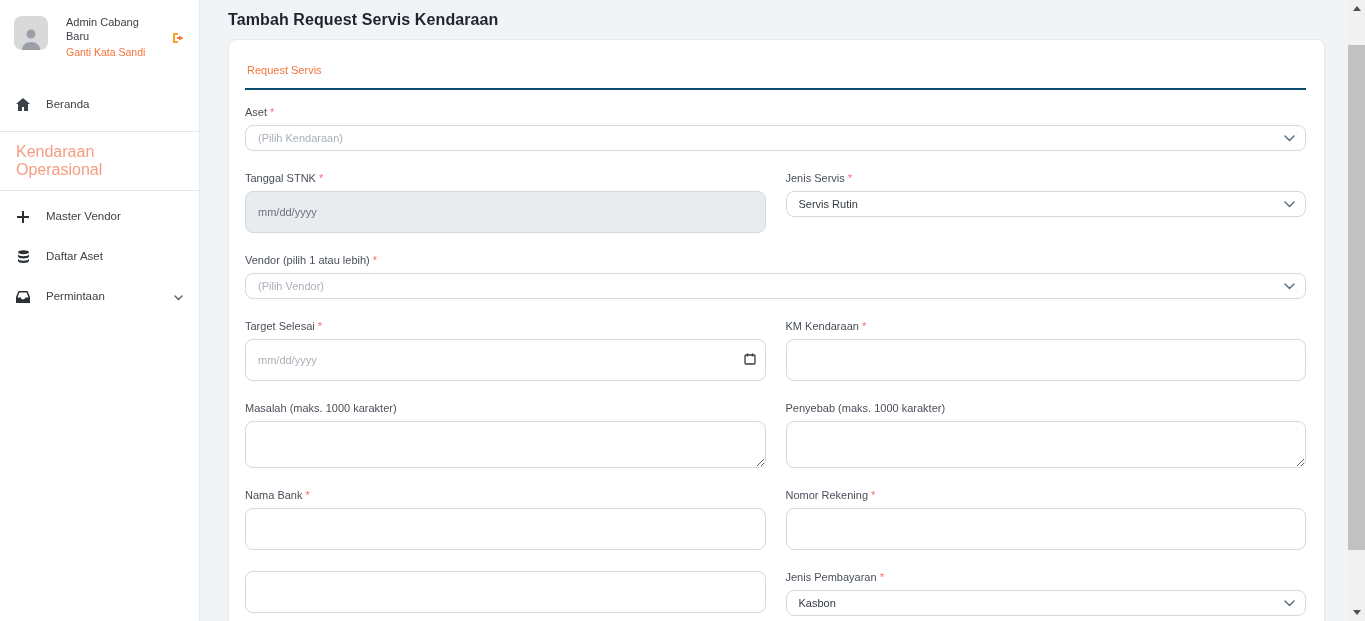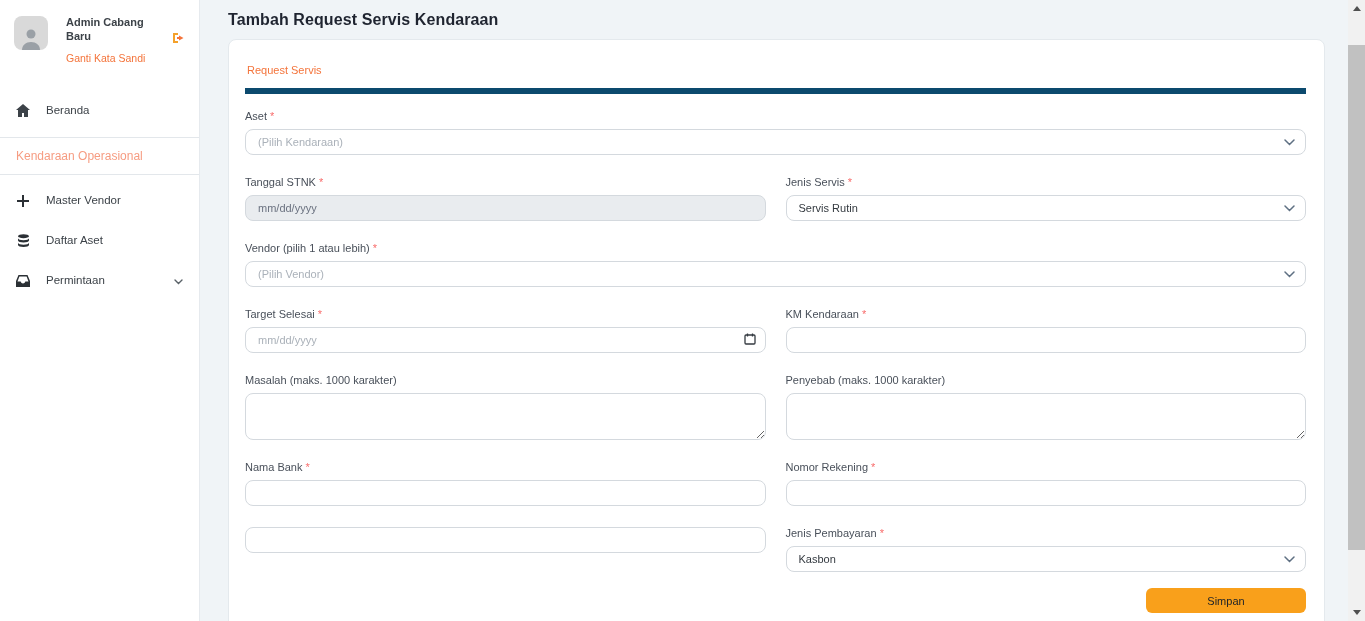--- a/index.html
+++ b/index.html
@@ -4,50 +4,50 @@
 <style>
   * { margin:0; padding:0; box-sizing:border-box; }
   html,body { width:1365px; height:621px; overflow:hidden; font-family:"Liberation Sans", sans-serif; background:#f0f4f7; }
   .app { display:flex; width:100%; height:100%; }
 
   
   .sidebar { width:200px; min-width:200px; background:#ffffff; border-right:1px solid #e6eaee; height:100%; }
   .profile { display:flex; align-items:flex-start; padding:16px 12px 10px 14px; position:relative; }
   .avatar { width:34px; height:34px; border-radius:8px; background:#d9d9d9; display:flex; align-items:flex-end; justify-content:center; overflow:hidden; margin-right:18px; }
   .profile-text { font-size:11px; color:#3c4248; line-height:1.25; max-width:92px; }
-  .profile-name { margin-bottom:8px;font-weight:bold; }
+  .profile-name { margin-bottom:2px; }
   .change-pass { color:#f4743b; font-size:10.5px; cursor:pointer; }
   .logout { position:absolute; right:14px; top:30px; cursor:pointer; }
   .nav { margin-top:16px; }
   .nav-item { display:flex; align-items:flex-start; padding:13px 16px; font-size:11.5px; color:#3c4248; cursor:pointer; position:relative; }
   .nav-item .nicon { width:14px; height:14px; margin-right:16px; display:inline-flex; align-items:center; justify-content:center; }
-  .nav-item.active { color:#f4a08b; border-top:1px solid #e3e7eb; border-bottom:1px solid #e3e7eb; padding:11px 16px; margin:6px 0; font-size:12px; color:#f69c82; }
+  .nav-item.active { color:#f4a08b; border-top:1px solid #e3e7eb; border-bottom:1px solid #e3e7eb; padding:11px 16px; margin:6px 0; font-size:16px; color:#f69c82; }
   .nav-item.active .label { color:#f69c82; }
   .nav-chevron { position:absolute; right:16px; top:50%; transform:translateY(-50%); }
 
   
   .main { flex:1; display:flex; flex-direction:column; height:100%; background:#f0f4f7; }
   .page-header { padding:11px 24px 10px 28px; }
   .page-title { font-size:16px; font-weight:700; color:#1f2430; letter-spacing:.1px; }
   .card { background:#fff; border:1px solid #e4e9ed; border-radius:8px; margin:0 23px 2px 28px; flex:1; padding:14px 18px 12px 16px; display:flex; flex-direction:column; }
-  .tab-row { border-bottom:6px solid #0c4a6e; padding:6px 2px 10px 2px; margin-bottom:16px; }
+  .tab-row { border-bottom:2px solid #0c4a6e; padding:6px 2px 10px 2px; margin-bottom:16px; }
   .tab { font-size:11px; color:#f4743b; cursor:pointer; }
 
   .frm { flex:1; display:flex; flex-direction:column; }
   .row { display:flex; gap:20px; margin-bottom:21px; }
   .col { flex:1; min-width:0; }
   .full { width:100%; }
   .f-label { font-size:11px; color:#49505a; margin-bottom:7px; display:block; }
   .req { color:#f86c6b; }
   .ctl { position:relative; }
   .inp, .sel, .ta {
     width:100%; border:1px solid #d4d9de; border-radius:8px; background:#fff;
     font-size:11px; color:#343a40; font-family:"Liberation Sans", sans-serif;
   }
-  .inp { height:26px; padding:0 12px; outline:none; }
+  .inp { height:42px; padding:0 12px; outline:none; }
   .inp::placeholder { color:#aab1b9; }
   .inp.disabled { background:#e9ecef; color:#6b7280; }
   .inp.disabled::placeholder { color:#6b7280; }
   .sel { height:26px; display:flex; align-items:center; padding:0 28px 0 12px; cursor:pointer; }
   .sel .ph { color:#aab1b9; }
   .sel .val { color:#343a40; }
   .sel .chev { position:absolute; right:11px; top:50%; transform:translateY(-50%); }
   .ta { height:47px; padding:6px 12px; resize:both; outline:none; display:block; }
   .cal-ico { position:absolute; right:10px; top:50%; transform:translateY(-50%); cursor:pointer; }
 

